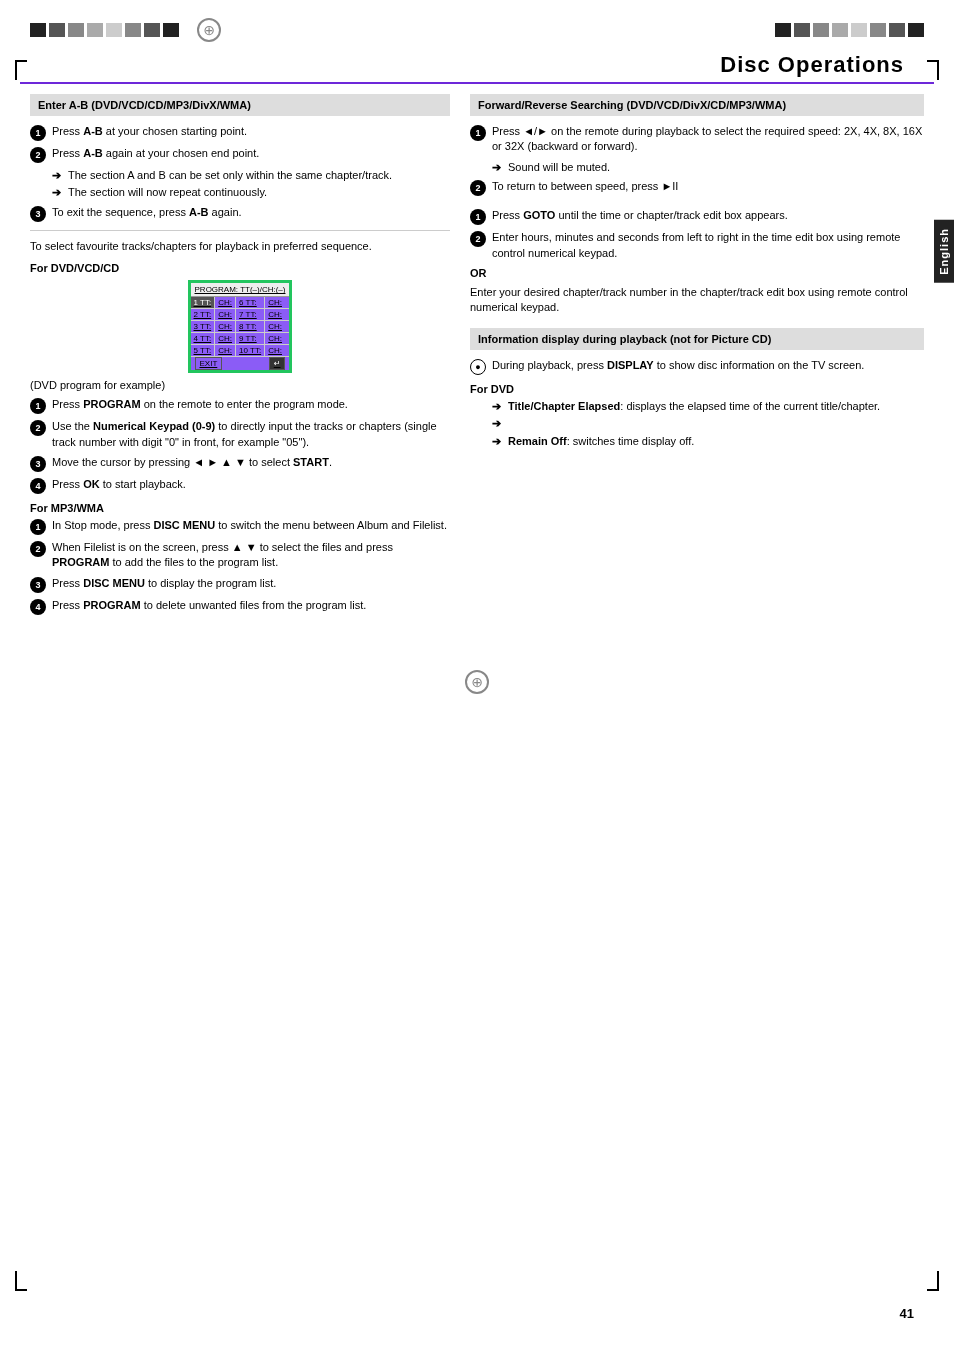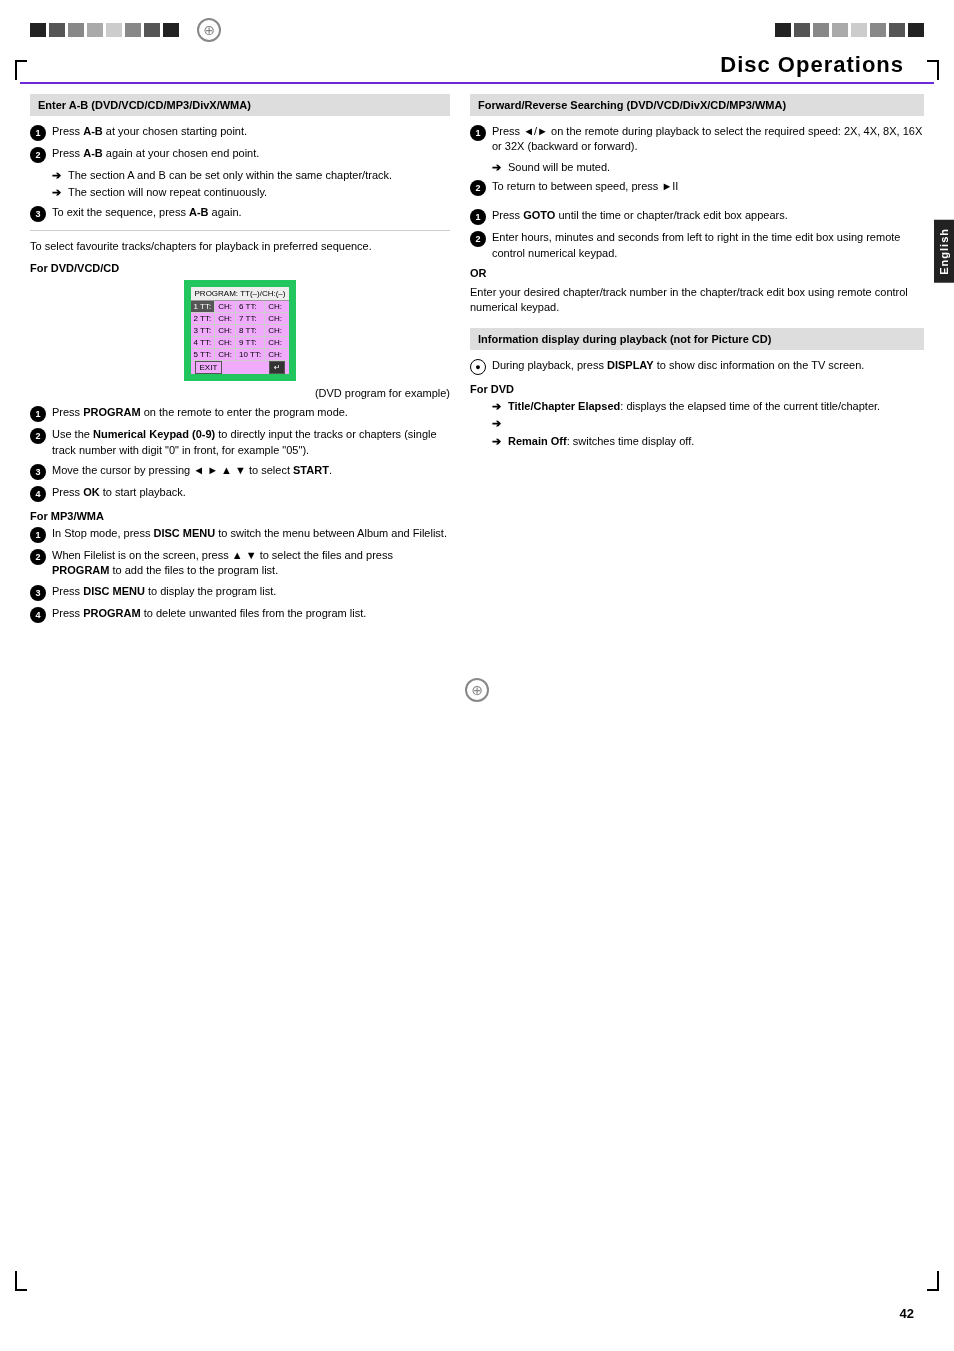--- a/index.html
+++ b/index.html
@@ -150,21 +150,21 @@
     }
 
     
     .sub-heading {
       font-weight: bold;
       font-size: 11px;
       margin: 8px 0 4px 0;
     }
 
     .caption-text {
-      text-align: right;
+      text-align: left;
       font-size: 11px;
       margin-bottom: 6px;
       margin-top: 6px;
     }
 
     
     .or-divider {
       font-weight: bold;
       font-size: 11px;
       margin: 6px 0;
@@ -318,21 +318,21 @@
     </div>
 
     <hr class="section-divider">
 
 
     <p style="font-size:11px;margin-bottom:8px;line-height:1.4;">To select favourite tracks/chapters for playback in preferred sequence.</p>
 
     <div class="sub-heading">For DVD/VCD/CD</div>
 
     <div class="prog-table-wrapper">
-      <table style="border:7px solid #22c55e;font-size:8px;border-collapse:collapse;background:#f0abfc;">
+      <table style="border:3px solid #22c55e;font-size:8px;border-collapse:collapse;background:#8b5cf6;text-decoration:underline;">
         <tbody>
             <tr>
           <td colspan="6" style="padding:2px 4px;background:#eee;font-size:8px;border-bottom:1px solid #999;">PROGRAM: TT(–)/CH:(–)</td>
         </tr>
         <tr>
           <td style="border:1px solid #ccc;padding:1px 3px;background:#555;color:#fff;">1 TT:</td>
           <td style="border:1px solid #ccc;padding:1px 3px;">CH:</td>
           <td style="border:1px solid #ccc;padding:1px 3px;">6 TT:</td>
           <td style="border:1px solid #ccc;padding:1px 3px;">CH:</td>
         </tr>
@@ -502,17 +502,17 @@
       <div class="arrow-item">
         <span class="arrow-sym">➔</span>
         <span><b>Remain Off</b>: switches time display off.</span>
       </div>
     </div>
 
   </div>
 
 </div>
 
-<div class="page-number">42</div>
+<div class="page-number">41</div>
 
 <div class="bottom-bar">
   <div class="compass-icon">⊕</div>
 </div>
 
 </body></html>

